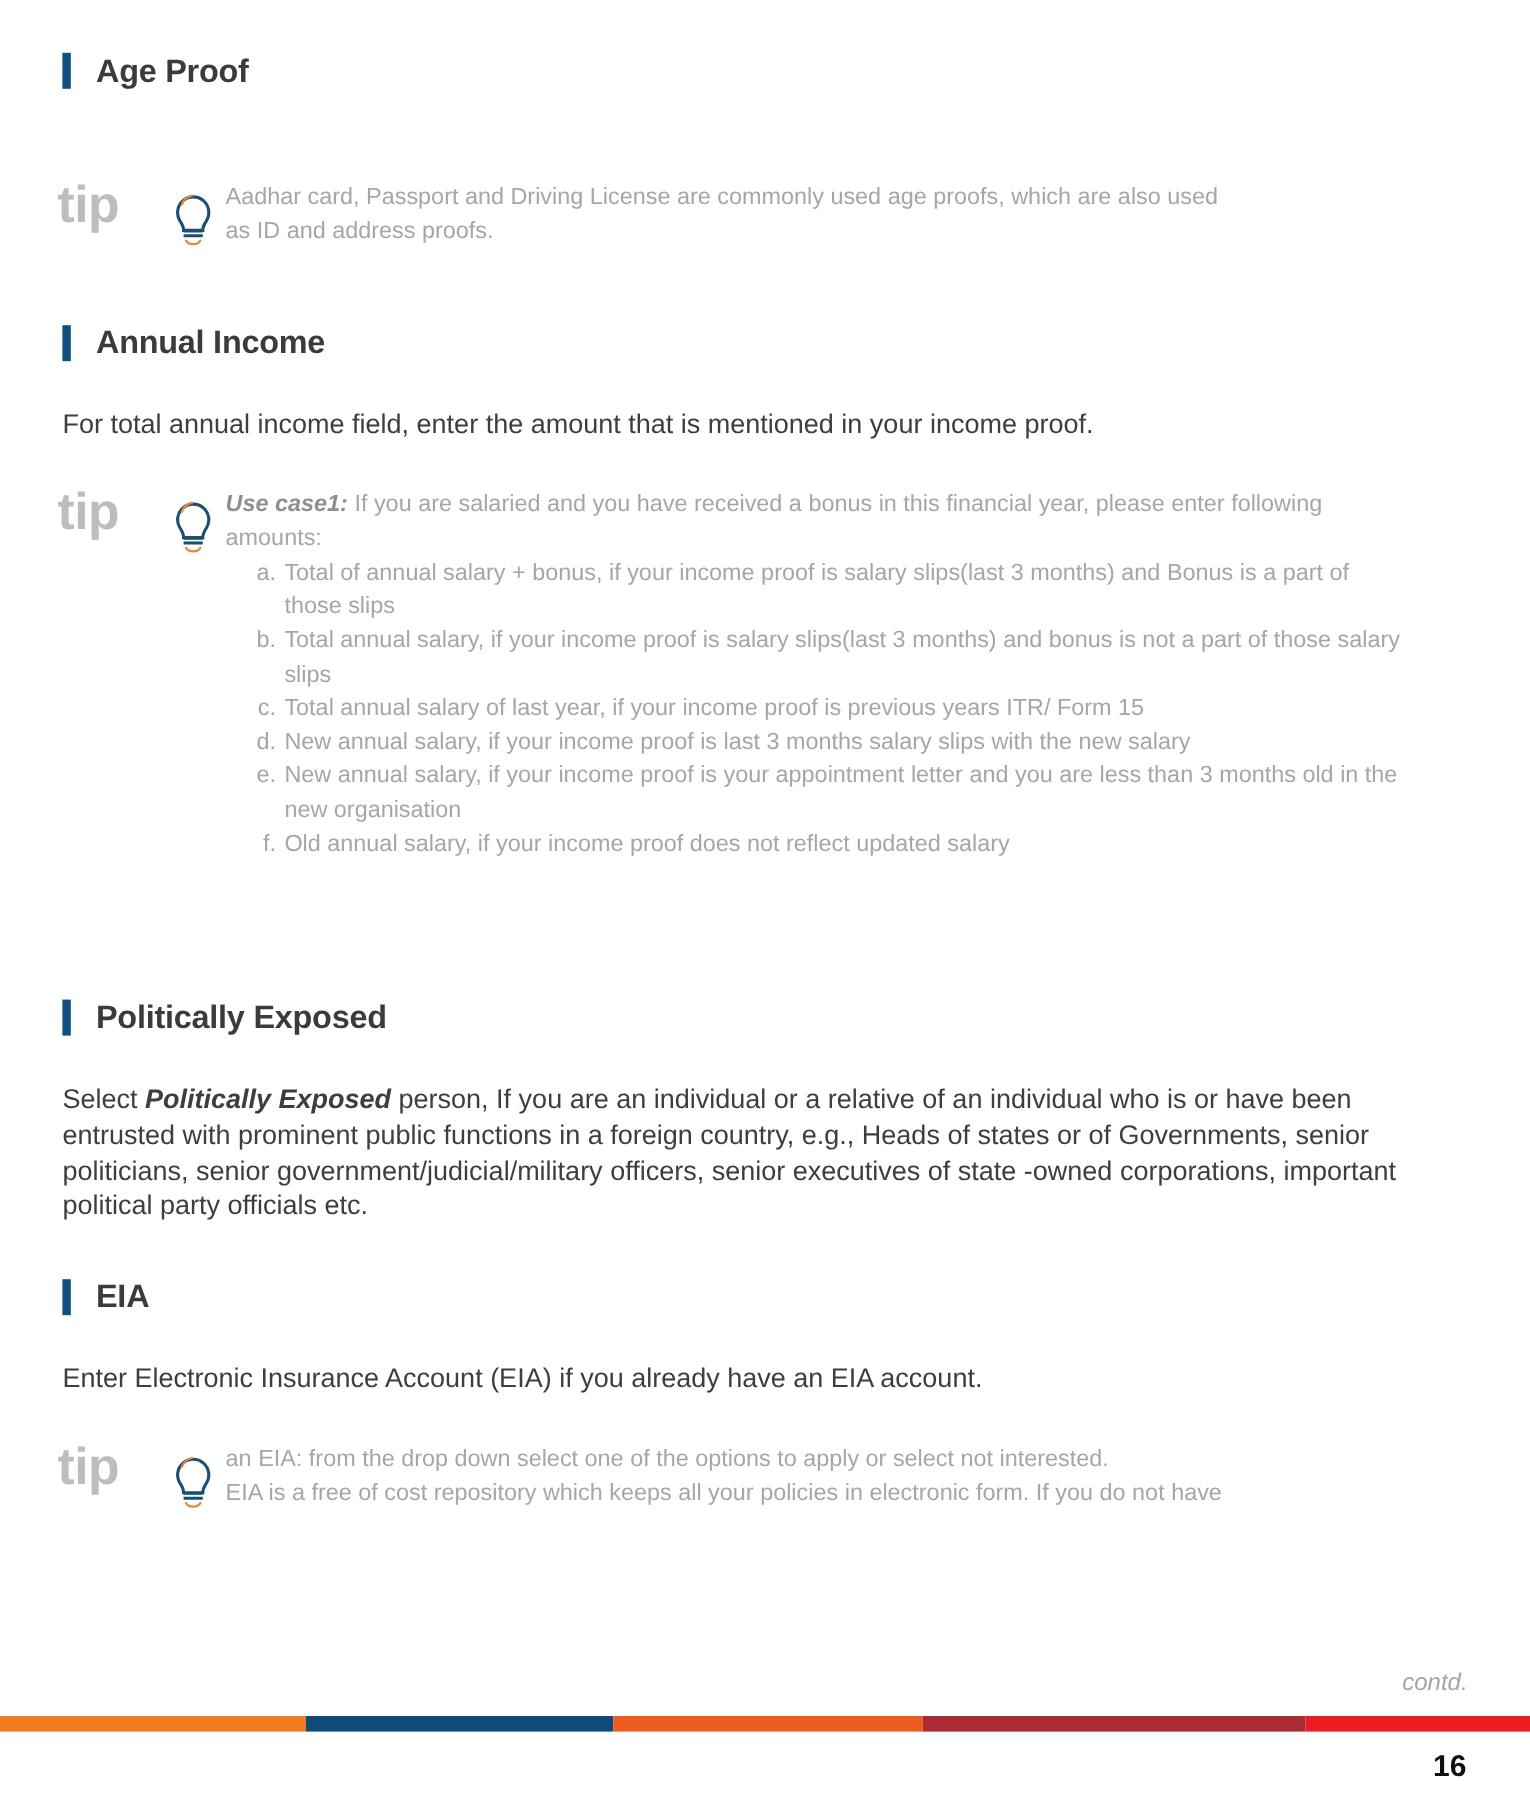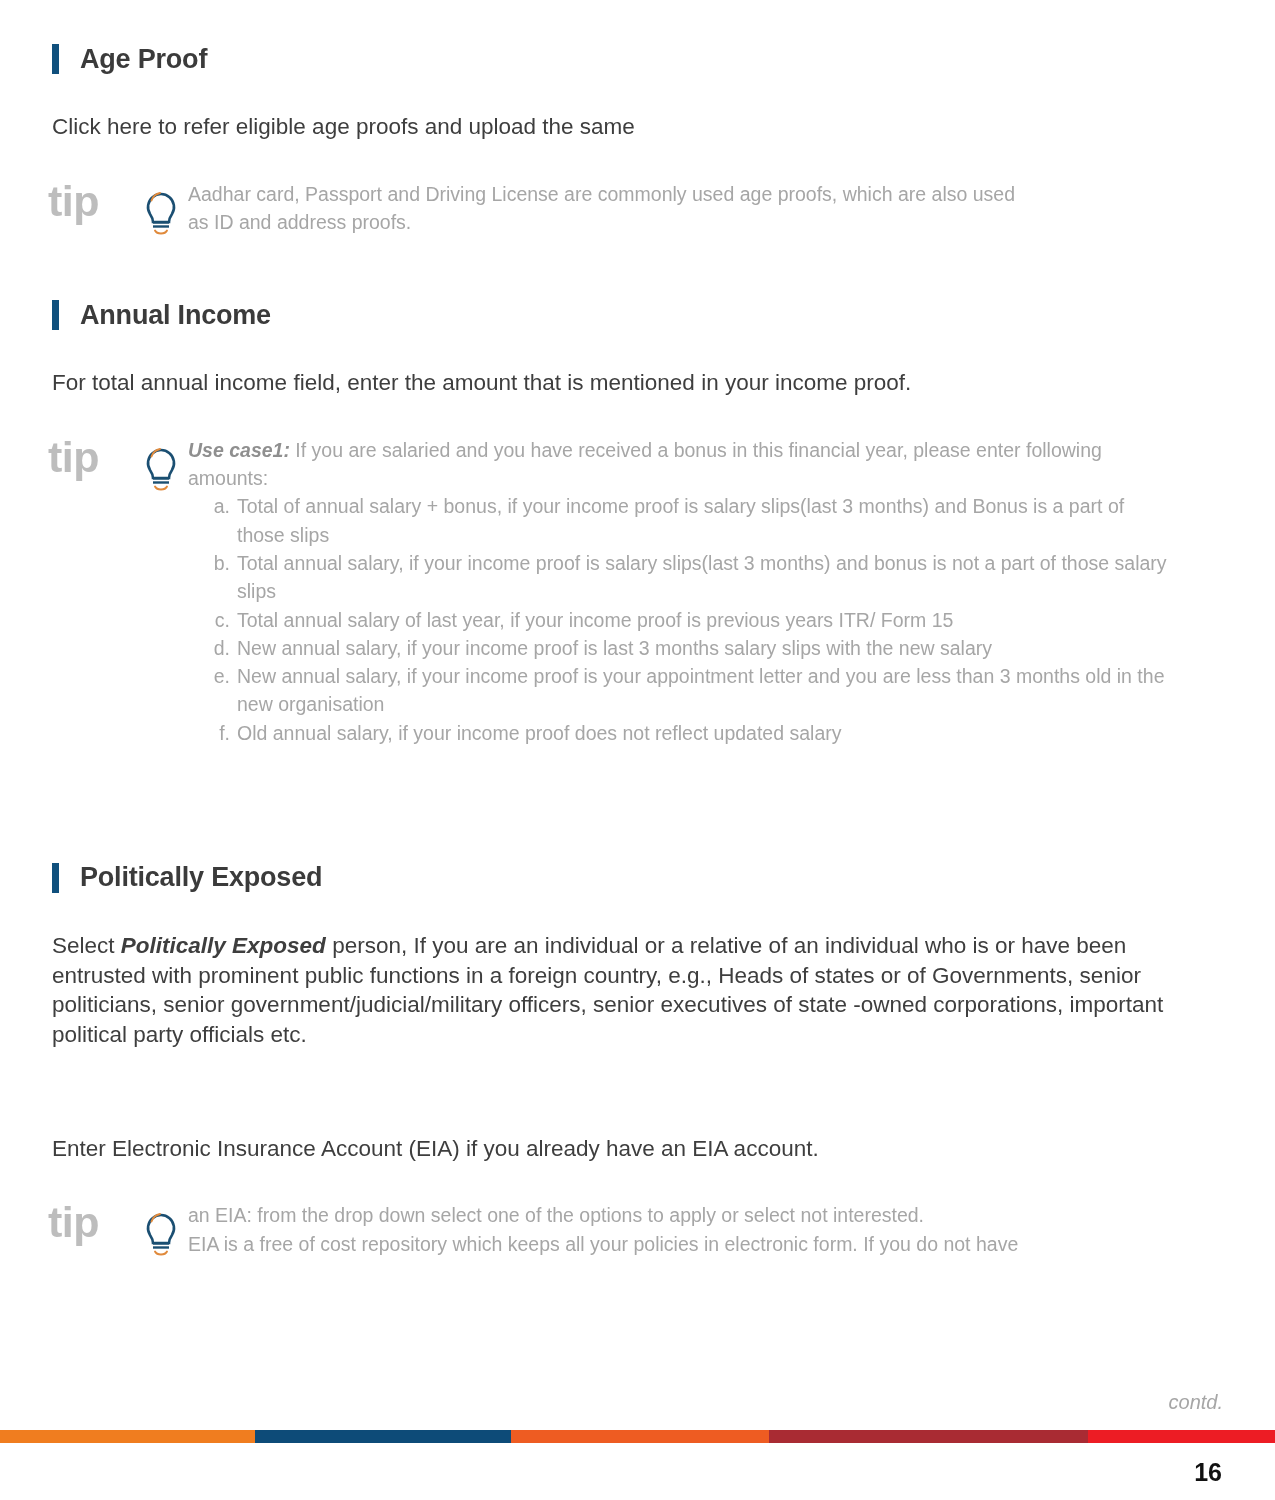--- a/index.html
+++ b/index.html
@@ -150,21 +150,20 @@
 <body>
 
 <div class="page">
   <div class="content">
 
     <div class="section-heading">
       <div class="accent-bar" style="background: rgb(16, 80, 125);"></div>
       <div class="section-title">Age Proof</div>
     </div>
     <div class="gap-sm"></div>
-    <p class="body-text">Click here to refer eligible age proofs and upload the same</p>
     <div class="gap-sm"></div>
 
     <div class="tip-block" style="margin-left:-4px;">
       <div class="tip-word">tip</div>
       <div class="bulb-wrap" style="margin-top:4px;">
         <svg width="42" height="52" viewBox="0 0 42 52" aria-hidden="true">
           <path d="M10 30 A13 13 0 1 1 32 30 C30 33 29 35 29 38 L13 38 C13 35 12 33 10 30 Z" fill="none" stroke="#1b4f72" stroke-width="2.6"></path>
           <path d="M11.5 16.5 A11.5 11.5 0 0 1 20 9" fill="none" stroke="#e08a3c" stroke-width="1.9" stroke-linecap="round"></path>
           <line x1="13" y1="38.5" x2="29" y2="38.5" stroke="#1b4f72" stroke-width="2.4"></line>
           <line x1="13" y1="42.5" x2="29" y2="42.5" stroke="#1b4f72" stroke-width="2.4"></line>
@@ -242,20 +241,24 @@
 
     <div class="section-heading">
       <div class="accent-bar" style="background: rgb(16, 80, 125);"></div>
       <div class="section-title">Politically Exposed</div>
     </div>
     <div class="gap-sm"></div>
     <p class="body-text" style="max-width:1140px;"><span>Select </span><b>Politically Exposed</b><span> person, If you are an individual or a relative of an individual who is or have been entrusted with prominent public functions in a foreign country, e.g., Heads of states or of Governments, senior politicians, senior government/judicial/military officers, senior executives of state -owned corporations, important political party officials etc.</span></p>
 
     <div class="gap-md"></div>
 
+    <div class="section-heading">
+      <div class="accent-bar" style="background: rgb(16, 80, 125);"></div>
+      <div class="section-title">EIA</div>
+    </div>
     <div class="gap-sm"></div>
     <p class="body-text">Enter Electronic Insurance Account (EIA) if you already have an EIA account.</p>
     <div class="gap-sm"></div>
 
     <div class="tip-block" style="margin-left:-4px;">
       <div class="tip-word">tip</div>
       <div class="bulb-wrap" style="margin-top:4px;">
         <svg width="42" height="52" viewBox="0 0 42 52" aria-hidden="true">
           <path d="M10 30 A13 13 0 1 1 32 30 C30 33 29 35 29 38 L13 38 C13 35 12 33 10 30 Z" fill="none" stroke="#1b4f72" stroke-width="2.6"></path>
           <path d="M11.5 16.5 A11.5 11.5 0 0 1 20 9" fill="none" stroke="#e08a3c" stroke-width="1.9" stroke-linecap="round"></path>

